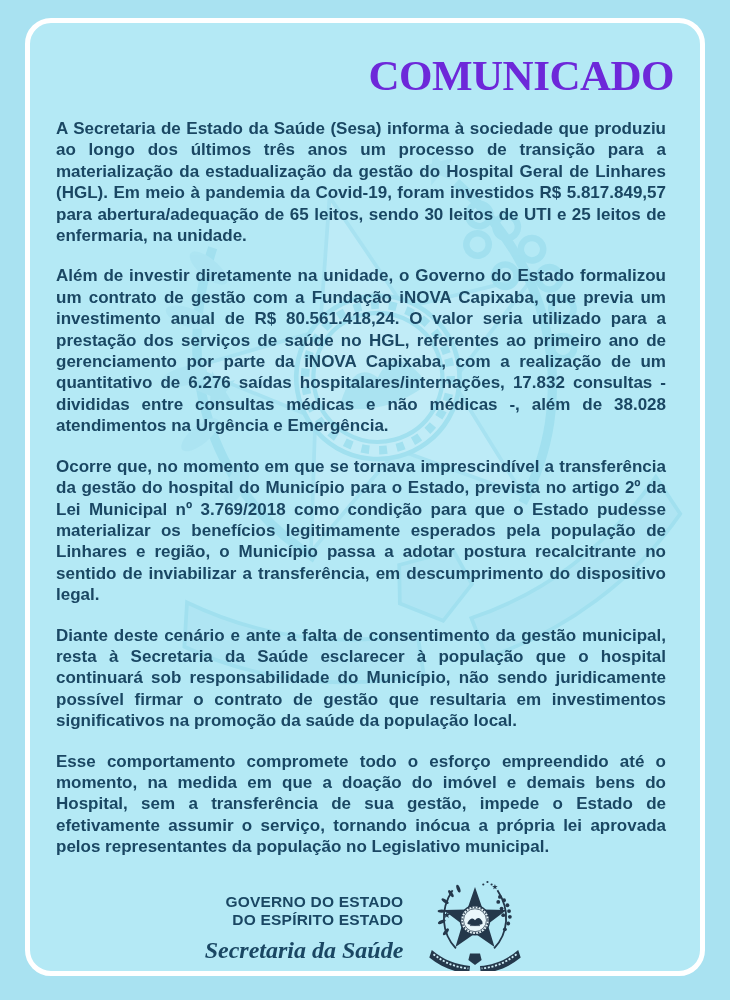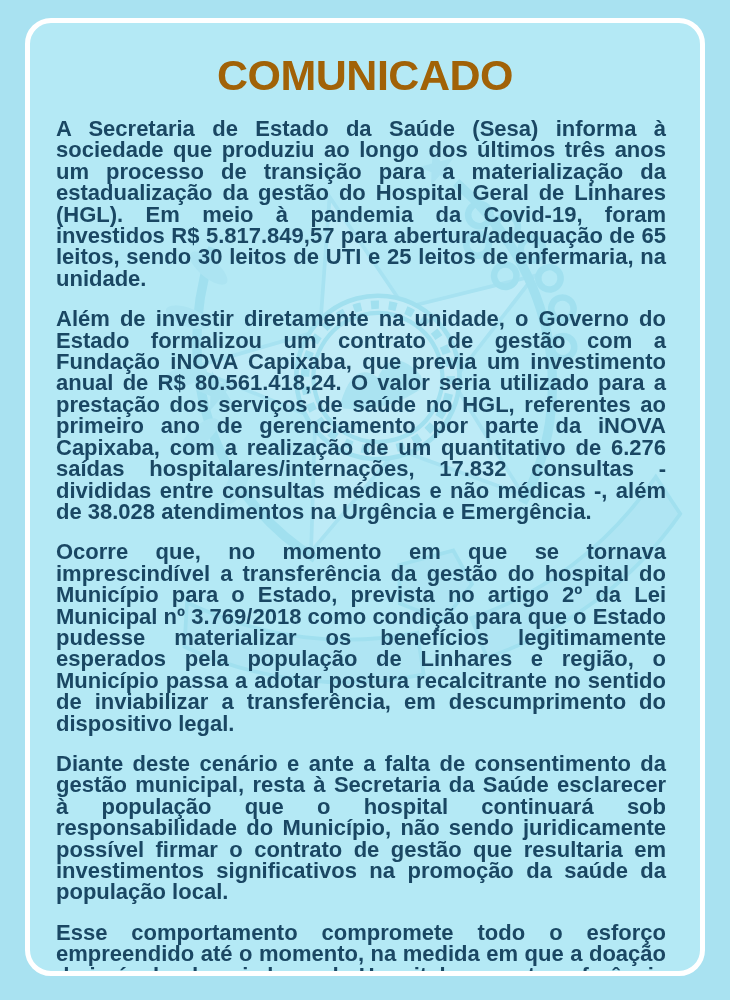--- a/index.html
+++ b/index.html
@@ -27,29 +27,30 @@
     transform: rotate(-15deg);
     opacity: 0.5;
     pointer-events: none;
   }
   .content {
     position: relative;
     padding: 22px 26px 0 26px;
   }
   .title {
     margin: 6px 0 18px 0;
-    text-align: center;
+    text-align: right;
     font-size: 43px;
     font-weight: 700;
     letter-spacing: -0.5px;
-    color: #a16207;
+    color: #6d28d9;
+    font-family: Liberation Serif, serif;
   }
   .para {
     margin: 0 8px 19px 0;
-    font-size: 22px;
+    font-size: 17px;
     font-weight: 700;
     line-height: 21.4px;
     text-align: justify;
     color: #1a4763;
   }
   .footer {
     display: flex;
     justify-content: center;
     align-items: center;
     gap: 22px;
@@ -58,22 +59,22 @@
   .footer-text { text-align: right; color: #1a4763; }
   .gov-line {
     font-size: 15.5px;
     font-weight: 700;
     line-height: 1.2;
     letter-spacing: 0.2px;
   }
   .secretariat {
     font-family: "Liberation Serif", serif;
     font-style: italic;
-    font-weight: 400;
-    font-size: 16px;
+    font-weight: 700;
+    font-size: 24px;
     margin-top: 7px;
   }
   .logo svg { display: block; }
 </style>
 </head>
 <body>
 
 <div class="page">
   <div class="card">
 

